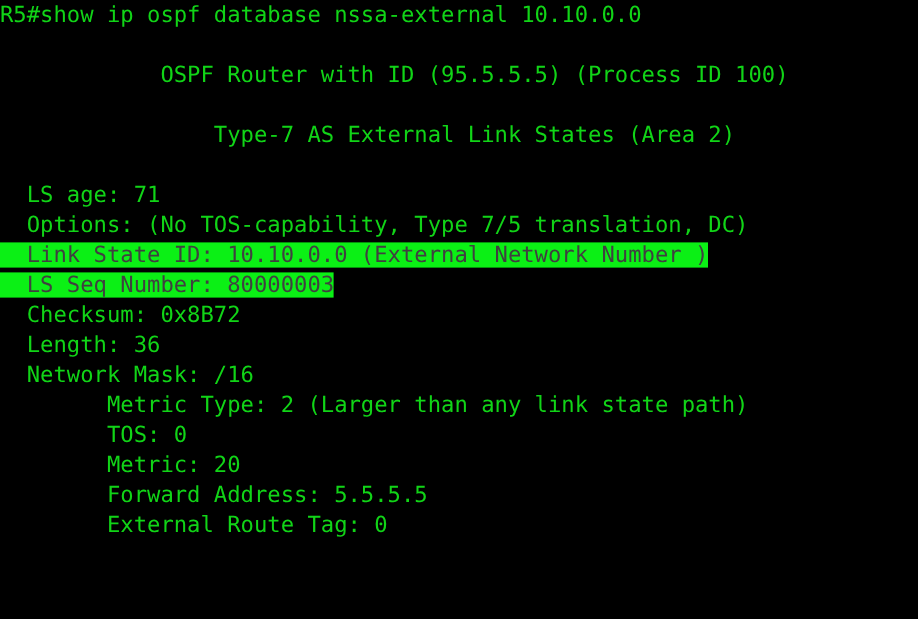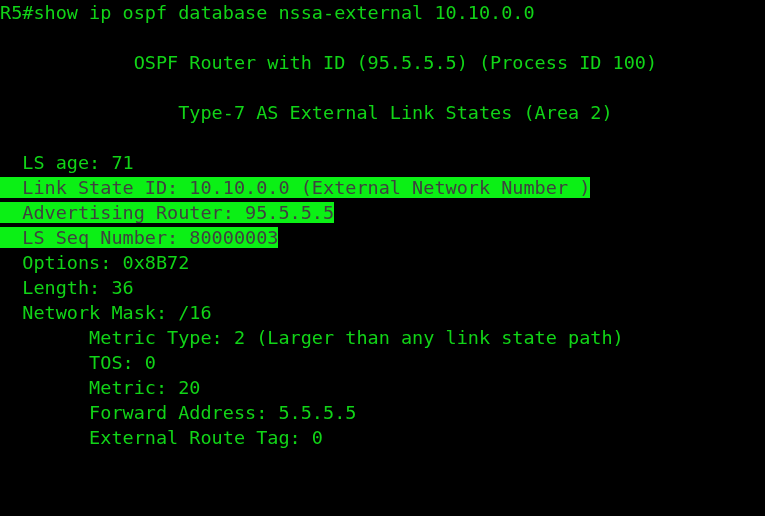--- a/index.html
+++ b/index.html
@@ -69,29 +69,29 @@
     <div class="line"><span class="txt">            OSPF Router with ID (95.5.5.5) (Process ID 100)</span></div>
 
     <div class="line blank"><span class="txt"> </span></div>
 
     <div class="line"><span class="txt">                Type-7 AS External Link States (Area 2)</span></div>
 
     <div class="line blank"><span class="txt"> </span></div>
 
     <div class="line"><span class="txt">  LS age: 71</span></div>
 
+    <div class="line"><span class="txt">  Options: (No TOS-capability, Type 7/5 translation, DC)</span></div>
 
 
     <div class="line hl"><span class="txt">  Link State ID: 10.10.0.0 (External Network Number )</span></div>
 
-    <div class="line hl"><span class="txt">  Advertising Router: 95.5.5.5</span></div>
 
     <div class="line hl"><span class="txt">  LS Seq Number: 80000003</span></div>
 
-    <div class="line"><span class="txt">  Options: 0x8B72</span></div>
+    <div class="line"><span class="txt">  Checksum: 0x8B72</span></div>
 
     <div class="line"><span class="txt">  Length: 36</span></div>
 
     <div class="line"><span class="txt">  Network Mask: /16</span></div>
 
     <div class="line"><span class="txt">        Metric Type: 2 (Larger than any link state path)</span></div>
 
     <div class="line"><span class="txt">        TOS: 0</span></div>
 
     <div class="line"><span class="txt">        Metric: 20</span></div>

